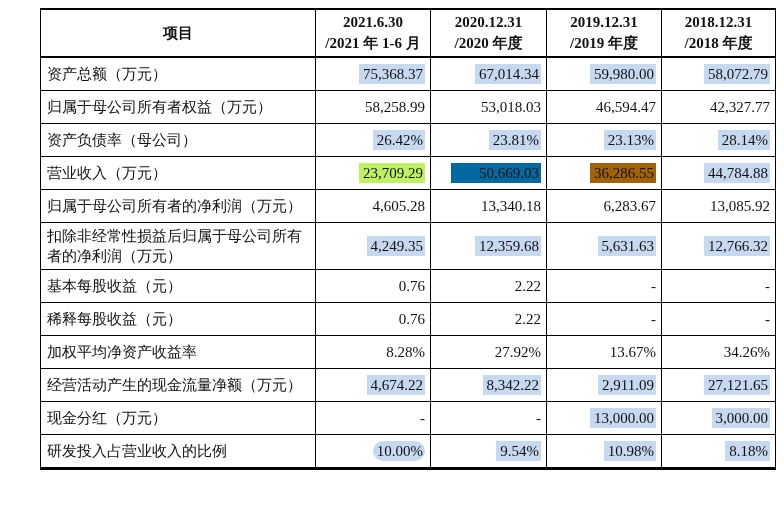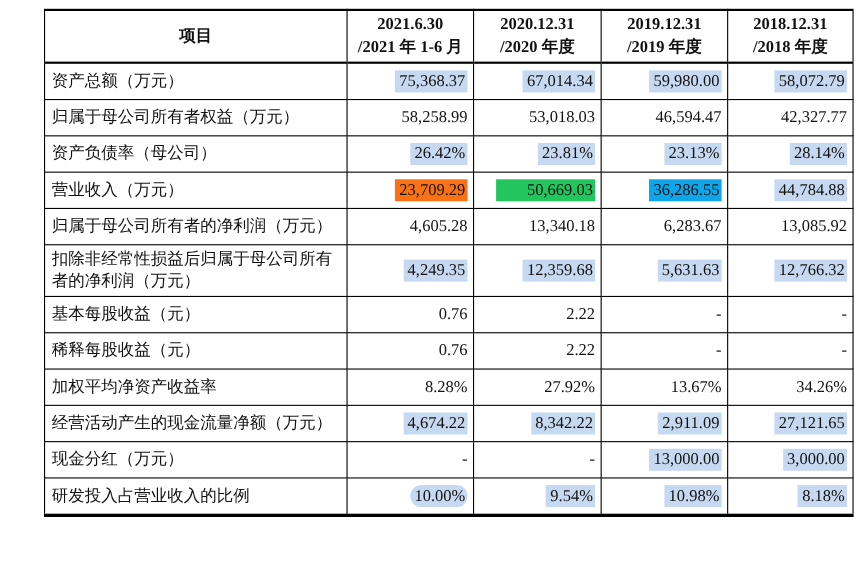--- a/index.html
+++ b/index.html
@@ -107,23 +107,23 @@
         </tr>
         <tr>
           <td class="label-cell">资产负债率（母公司）</td>
           <td class="value-cell"><span class="hl" style="background: rgb(198, 217, 240);">26.42%</span></td>
           <td class="value-cell"><span class="hl" style="background: rgb(198, 217, 240);">23.81%</span></td>
           <td class="value-cell"><span class="hl" style="background: rgb(198, 217, 240);">23.13%</span></td>
           <td class="value-cell"><span class="hl" style="background: rgb(198, 217, 240);">28.14%</span></td>
         </tr>
         <tr>
           <td class="label-cell">营业收入（万元）</td>
-          <td class="value-cell"><span class="hl" style="background: #f97316;">23,709.29</span></td>
-          <td class="value-cell"><span class="hl" style="background: #22c55e; padding-left: 28px;">50,669.03</span></td>
-          <td class="value-cell"><span class="hl" style="background: #0ea5e9;">36,286.55</span></td>
+          <td class="value-cell"><span class="hl" style="background: #bef264;">23,709.29</span></td>
+          <td class="value-cell"><span class="hl" style="background: #0369a1; padding-left: 28px;">50,669.03</span></td>
+          <td class="value-cell"><span class="hl" style="background: #a16207;">36,286.55</span></td>
           <td class="value-cell"><span class="hl" style="background: rgb(198, 217, 240);">44,784.88</span></td>
         </tr>
         <tr>
           <td class="label-cell">归属于母公司所有者的净利润（万元）</td>
           <td class="value-cell"><span>4,605.28</span></td>
           <td class="value-cell"><span>13,340.18</span></td>
           <td class="value-cell"><span>6,283.67</span></td>
           <td class="value-cell"><span>13,085.92</span></td>
         </tr>
         <tr>

